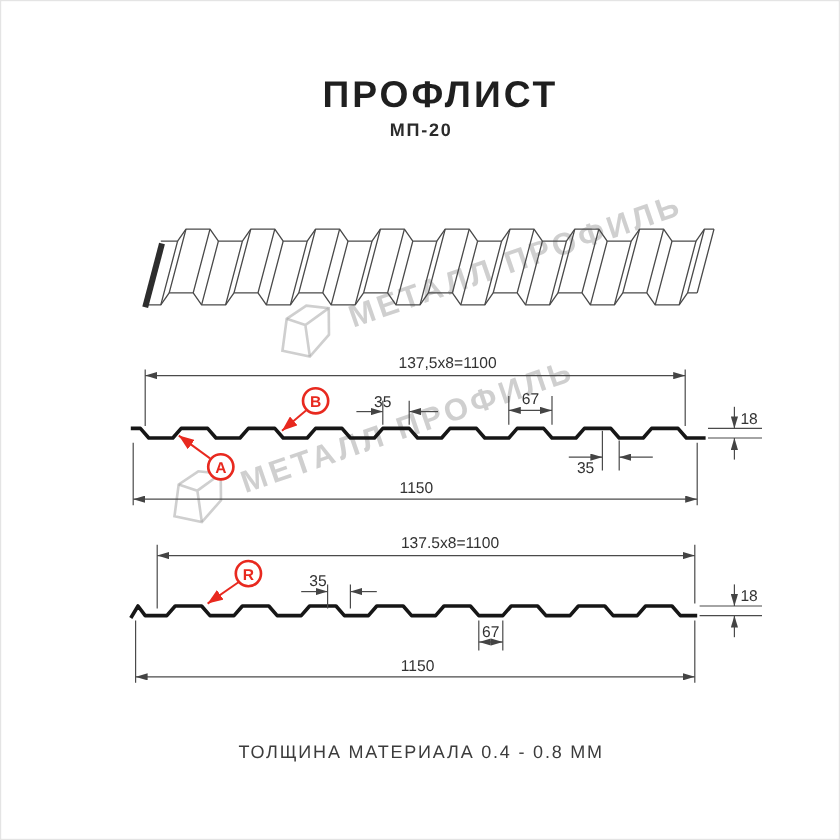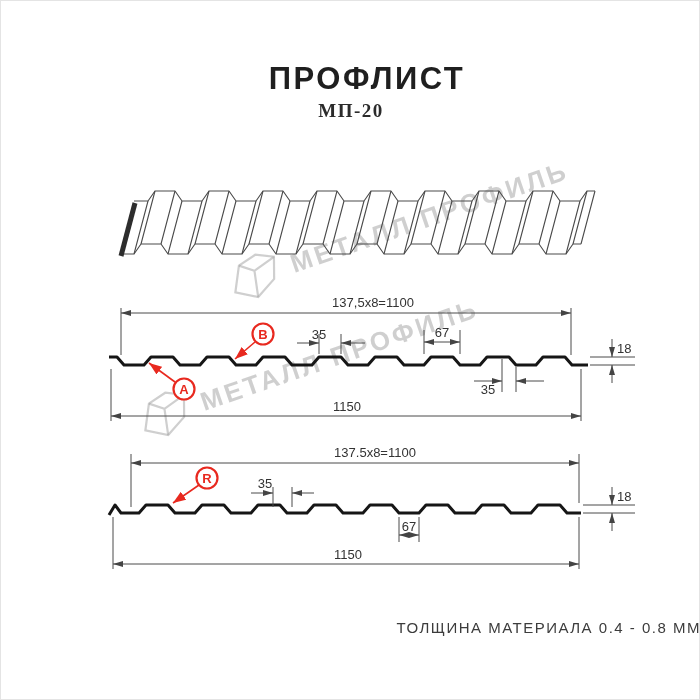--- a/index.html
+++ b/index.html
@@ -1,22 +1,22 @@
 <!DOCTYPE html>
 <html><head>
 <meta charset="utf-8">
 <style>
   html,body{margin:0;padding:0;background:#fff;}
   #page{position:relative;width:700px;height:700px;background:#ffffff;overflow:hidden;
         font-family:"Liberation Sans",sans-serif;border:1px solid #e4e4e4;box-sizing:border-box;}
   .title{position:absolute;left:16px;top:60px;width:700px;text-align:center;
          font-size:31px;font-weight:800;letter-spacing:2.5px;color:#1f1f1f;}
   .subtitle{position:absolute;left:0;top:99px;width:700px;text-align:center;
-         font-size:19px;font-weight:600;letter-spacing:1.5px;color:#2b2b2b;font-family:Liberation Serif, serif;}
-  .footer{position:absolute;left:0;top:618px;width:700px;text-align:right;
+         font-size:15px;font-weight:600;letter-spacing:1.5px;color:#2b2b2b;}
+  .footer{position:absolute;left:0;top:618px;width:700px;text-align:center;
          font-size:15px;font-weight:500;letter-spacing:1.5px;color:#3c3c3c;}
   .wm{position:absolute;display:flex;align-items:center;gap:10px;
       color:rgba(168,168,168,0.55);font-weight:700;font-size:26px;letter-spacing:3px;
       transform:rotate(-19deg);transform-origin:left center;white-space:nowrap;z-index:1;}
   .wm svg{flex:0 0 auto;}
   #drawing{position:absolute;left:0;top:0;z-index:2;}
   text{font-family:"Liberation Sans",sans-serif;font-size:13px;fill:#333;}
   .redlbl{font-size:13px;font-weight:700;fill:#e8291f;}
 </style>
 </head>

